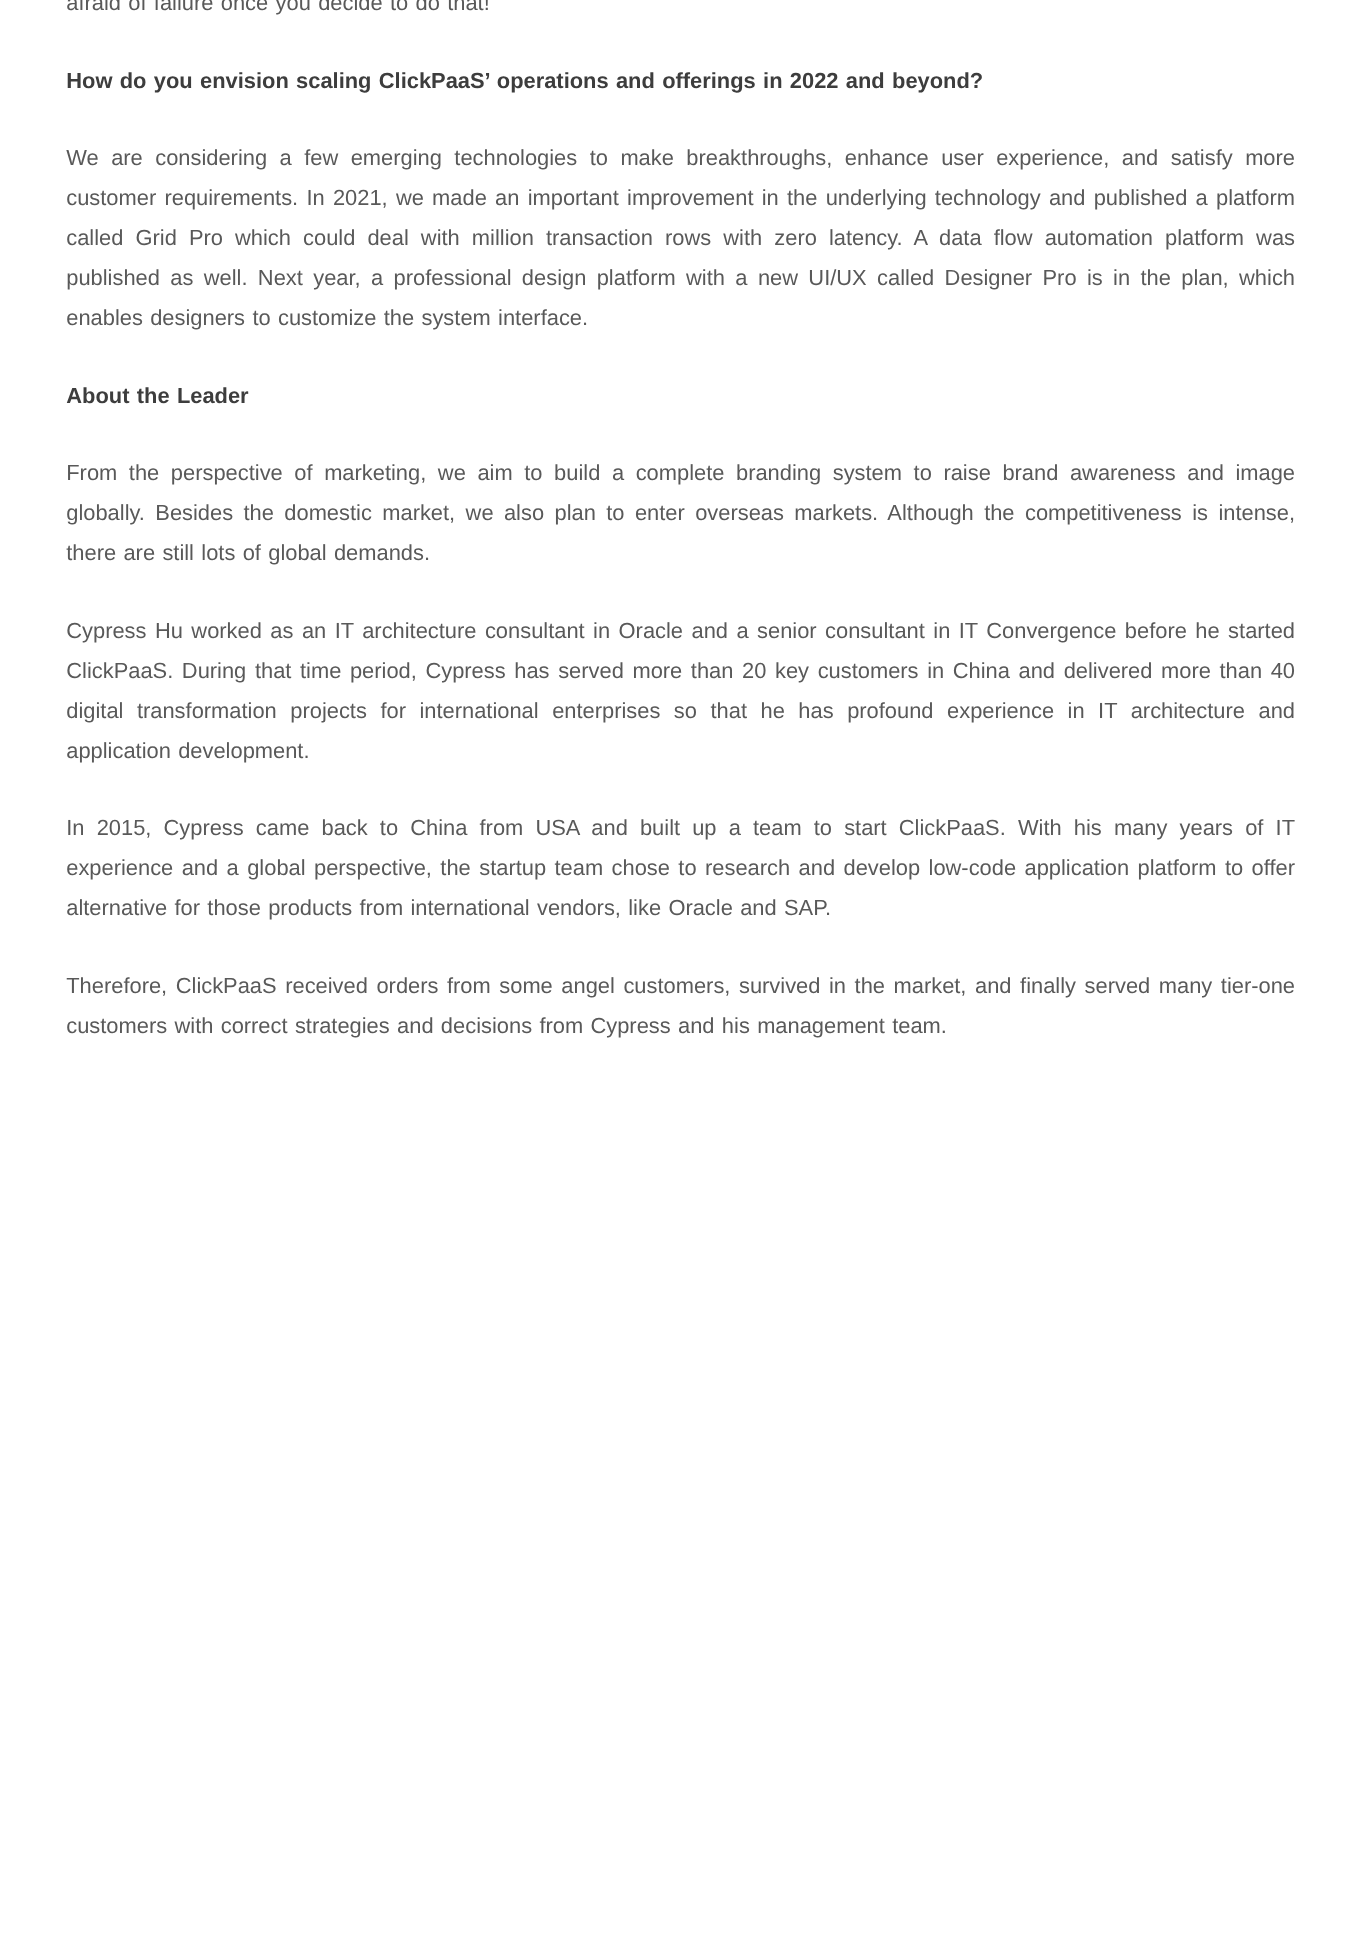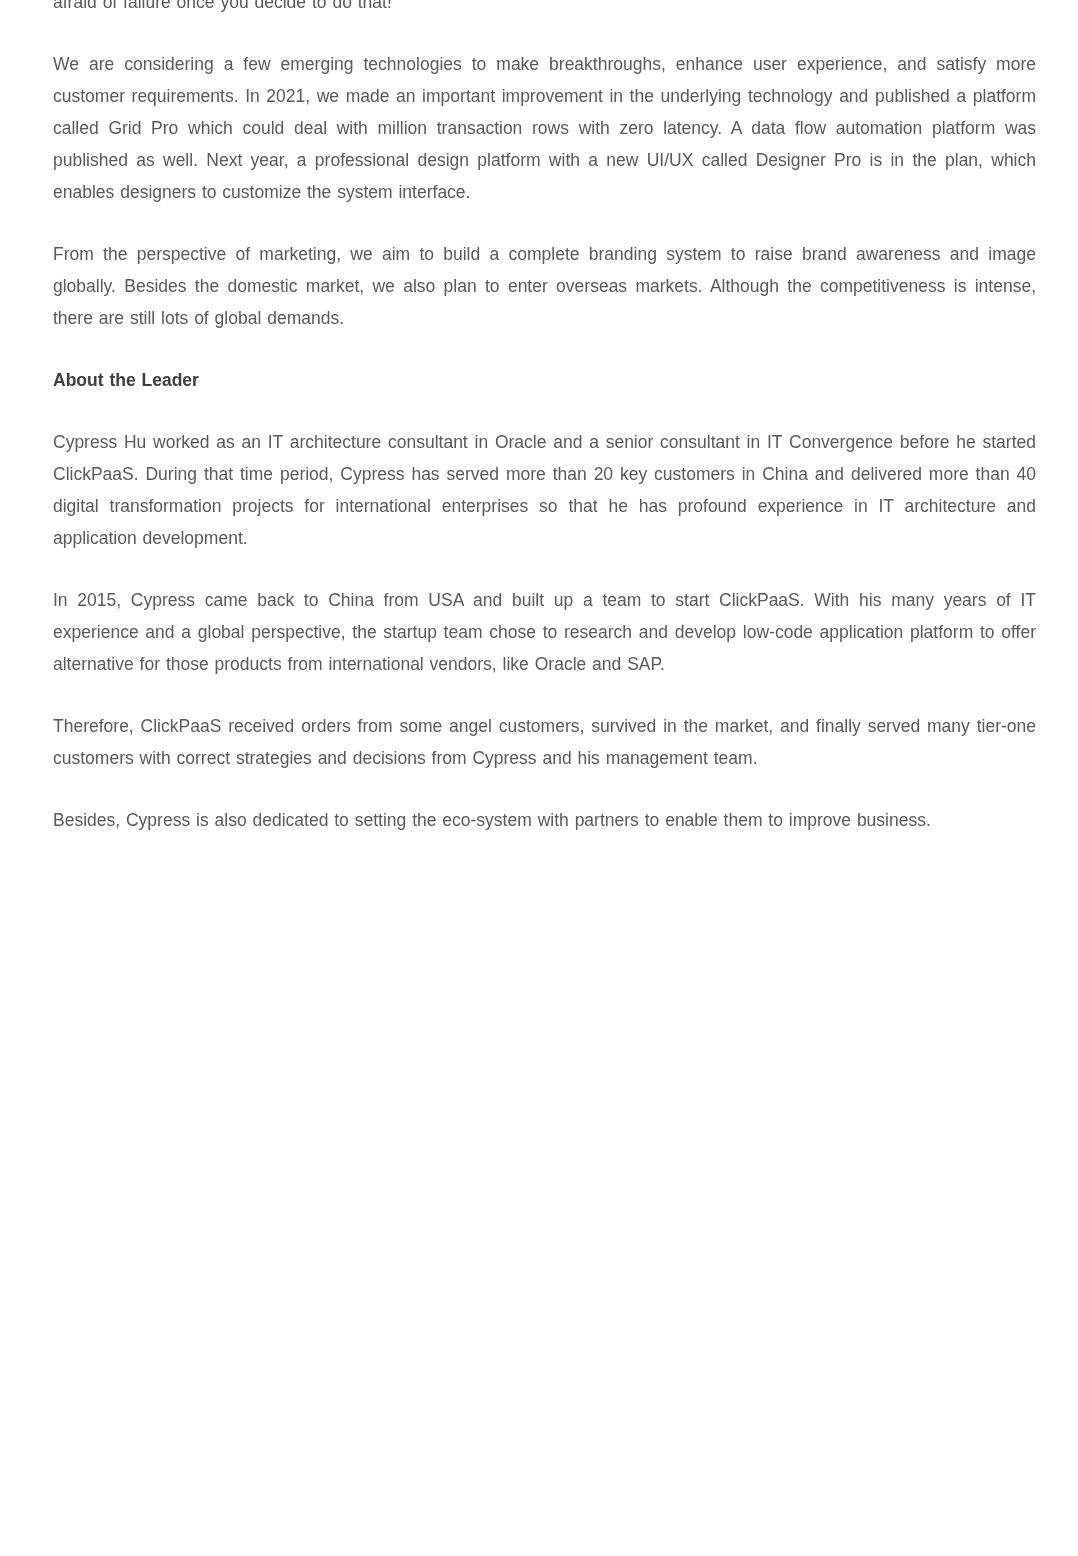--- a/index.html
+++ b/index.html
@@ -40,20 +40,20 @@
     font-weight: bold;
     color: #3d3d3d;
     text-align: left;
   }
 </style>
 </head>
 <body>
 
 <div class="page">
   <p class="para">afraid of failure once you decide to do that!</p>
+  <p class="para heading">How do you envision scaling ClickPaaS’ operations and offerings in 2022 and beyond?</p>
   <p class="para">We are considering a few emerging technologies to make breakthroughs, enhance user experience, and satisfy more customer requirements. In 2021, we made an important improvement in the underlying technology and published a platform called Grid Pro which could deal with million transaction rows with zero latency. A data flow automation platform was published as well. Next year, a professional design platform with a new UI/UX called Designer Pro is in the plan, which enables designers to customize the system interface.</p>
+  <p class="para heading">About the Leader</p>
   <p class="para">From the perspective of marketing, we aim to build a complete branding system to raise brand awareness and image globally. Besides the domestic market, we also plan to enter overseas markets. Although the competitiveness is intense, there are still lots of global demands.</p>
-  <p class="para heading">About the Leader</p>
   <p class="para">Cypress Hu worked as an IT architecture consultant in Oracle and a senior consultant in IT Convergence before he started ClickPaaS. During that time period, Cypress has served more than 20 key customers in China and delivered more than 40 digital transformation projects for international enterprises so that he has profound experience in IT architecture and application development.</p>
   <p class="para">In 2015, Cypress came back to China from USA and built up a team to start ClickPaaS. With his many years of IT experience and a global perspective, the startup team chose to research and develop low-code application platform to offer alternative for those products from international vendors, like Oracle and SAP.</p>
   <p class="para">Therefore, ClickPaaS received orders from some angel customers, survived in the market, and finally served many tier-one customers with correct strategies and decisions from Cypress and his management team.</p>
-  <p class="para last">Besides, Cypress is also dedicated to setting the eco-system with partners to enable them to improve business.</p>
 </div>
 
 </body></html>

